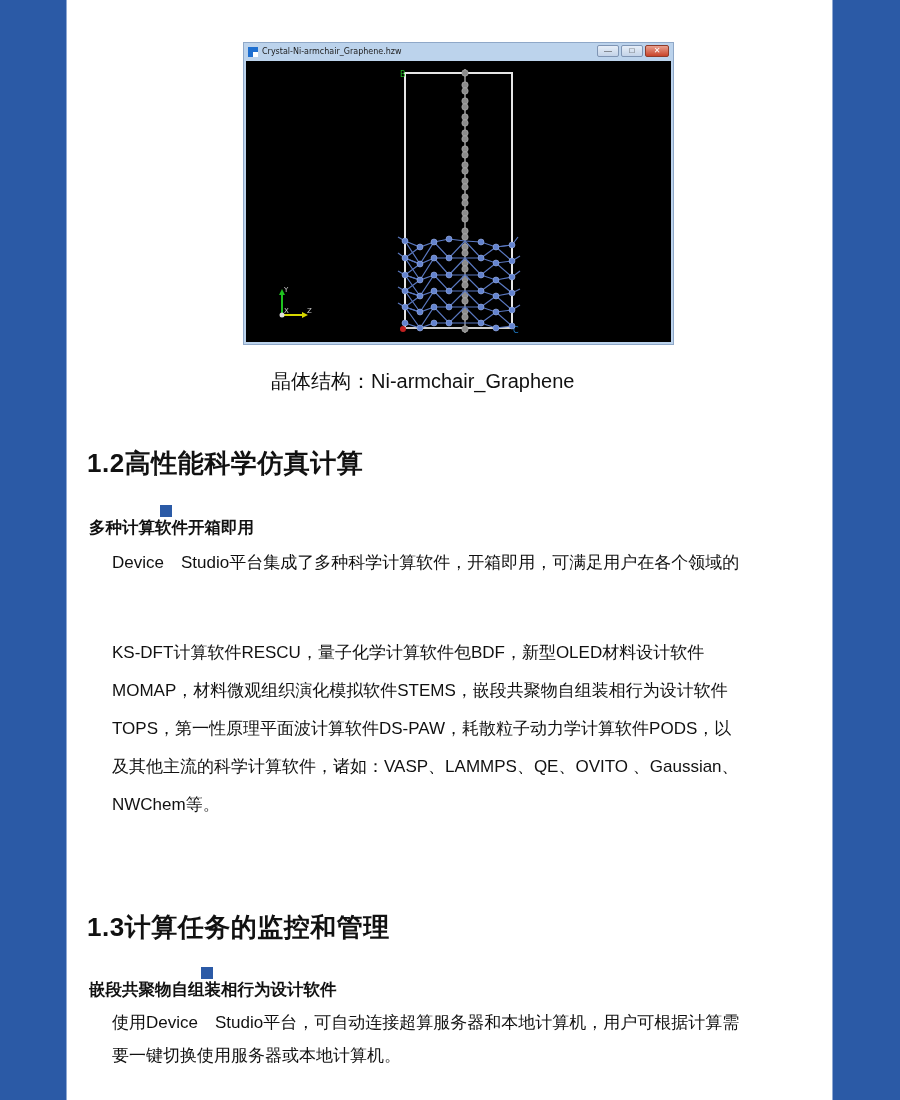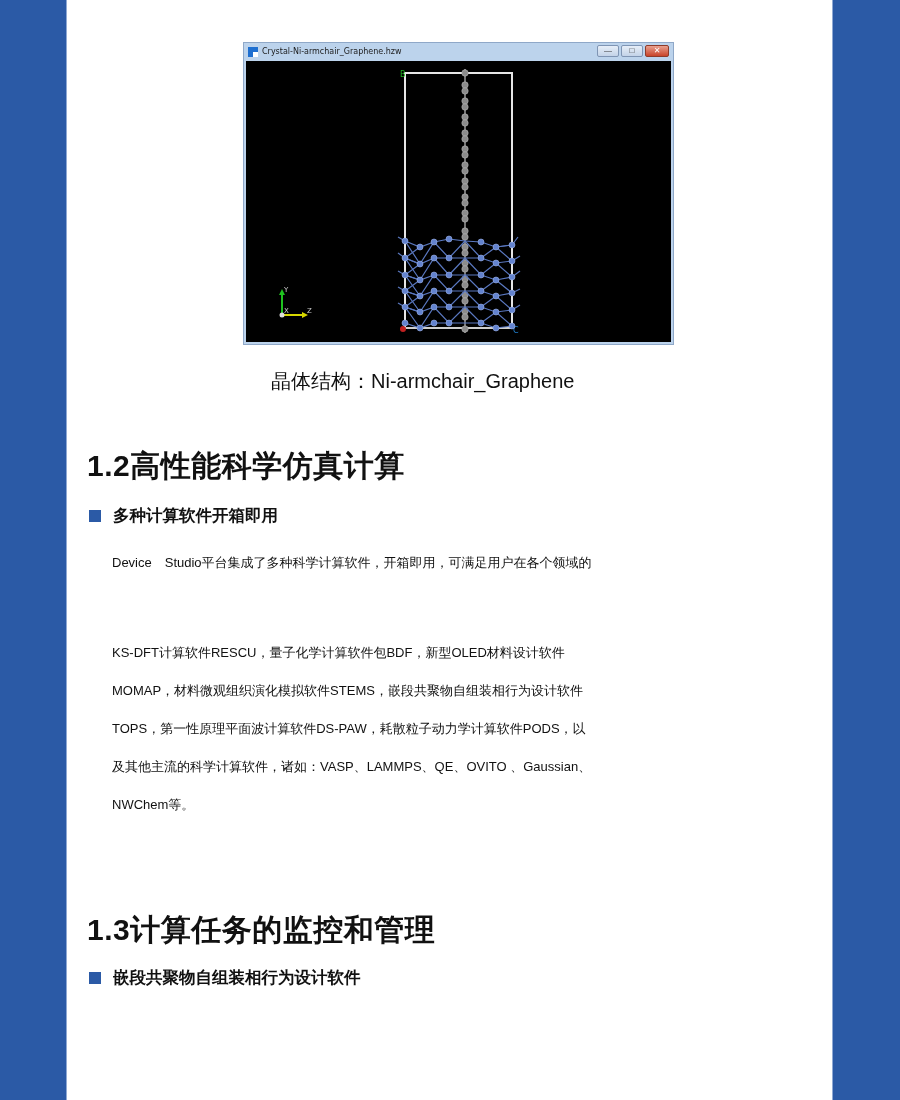--- a/index.html
+++ b/index.html
@@ -52,32 +52,32 @@
     background: #000;
     overflow: hidden;
   }
   .viewport svg { display: block; }
   .caption {
     position: absolute; left: 204px; top: 368px;
     font-size: 20px; color: #111;
   }
   h2 {
     position: absolute; left: 20px;
-    font-size: 30px; font-weight: bold; color: #111;
+    font-size: 26px; font-weight: bold; color: #111;
     letter-spacing: 0.5px;
   }
   .bullet {
     position: absolute; left: 22px;
     display: flex; align-items: center;
-    font-size: 16.5px; font-weight: bold; color: #111;
+    font-size: 16.5px; font-weight: bold; color: #111; flex-direction: column;
   }
   .bullet .sq { width: 12px; height: 12px; background: #2b5aa6; margin-right: 12px; }
   .para {
     position: absolute; left: 45px; width: 700px;
-    font-size: 13px; color: #111;
+    font-size: 17px; color: #111;
     text-align: justify;
   }
   .para .line { display: block; white-space: nowrap; }
 </style>
 </head>
 <body>
 
 <div class="page">
 
   <div class="win">
@@ -250,13 +250,17 @@
     <span class="line">TOPS，第一性原理平面波计算软件DS-PAW，耗散粒子动力学计算软件PODS，以</span>
     <span class="line">及其他主流的科学计算软件，诸如：VASP、LAMMPS、QE、OVITO 、Gaussian、</span>
     <span class="line">NWChem等。</span>
   </div>
 
   <h2 style="top:910px;">1.3计算任务的监控和管理</h2>
   <div class="bullet" style="top:967px;">
     <span class="sq"></span>
     <span>嵌段共聚物自组装相行为设计软件</span>
   </div>
+  <div class="para" style="top:1006px; line-height:33px;">
+    <span class="line">使用Device　Studio平台，可自动连接超算服务器和本地计算机，用户可根据计算需</span>
+    <span class="line">要一键切换使用服务器或本地计算机。</span>
+  </div>
 </div>
 
 </body></html>

